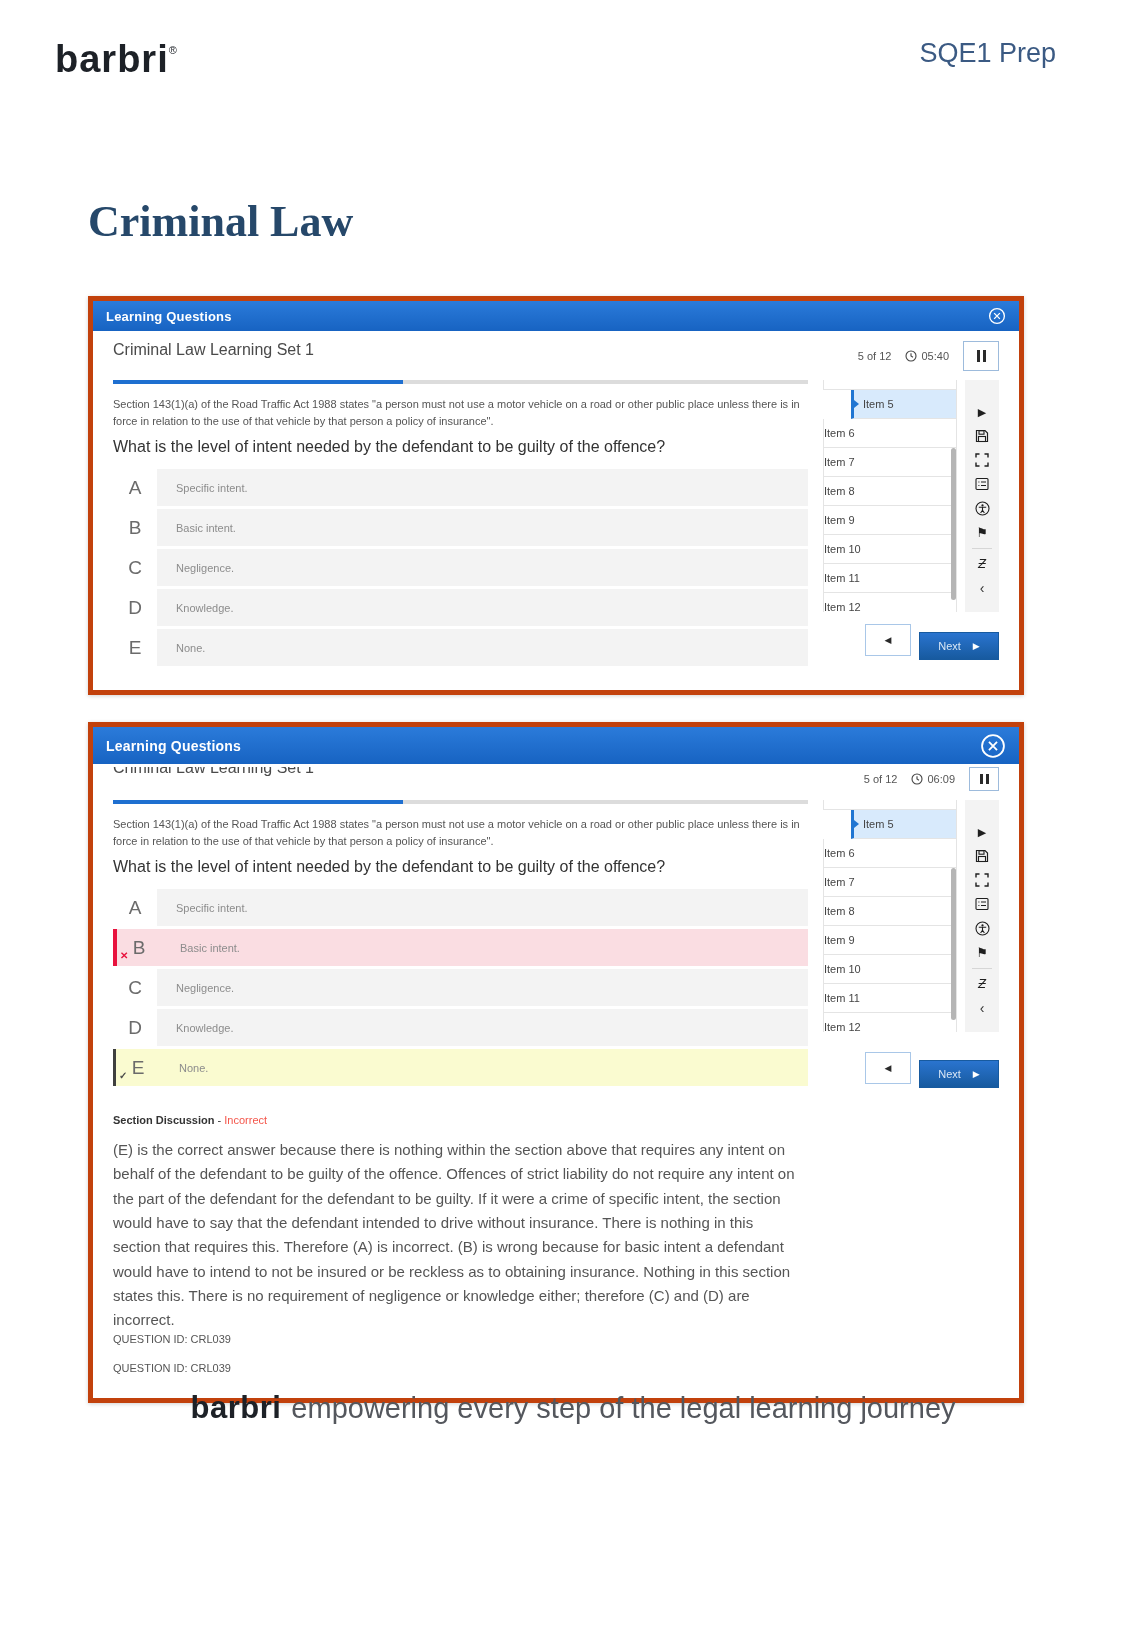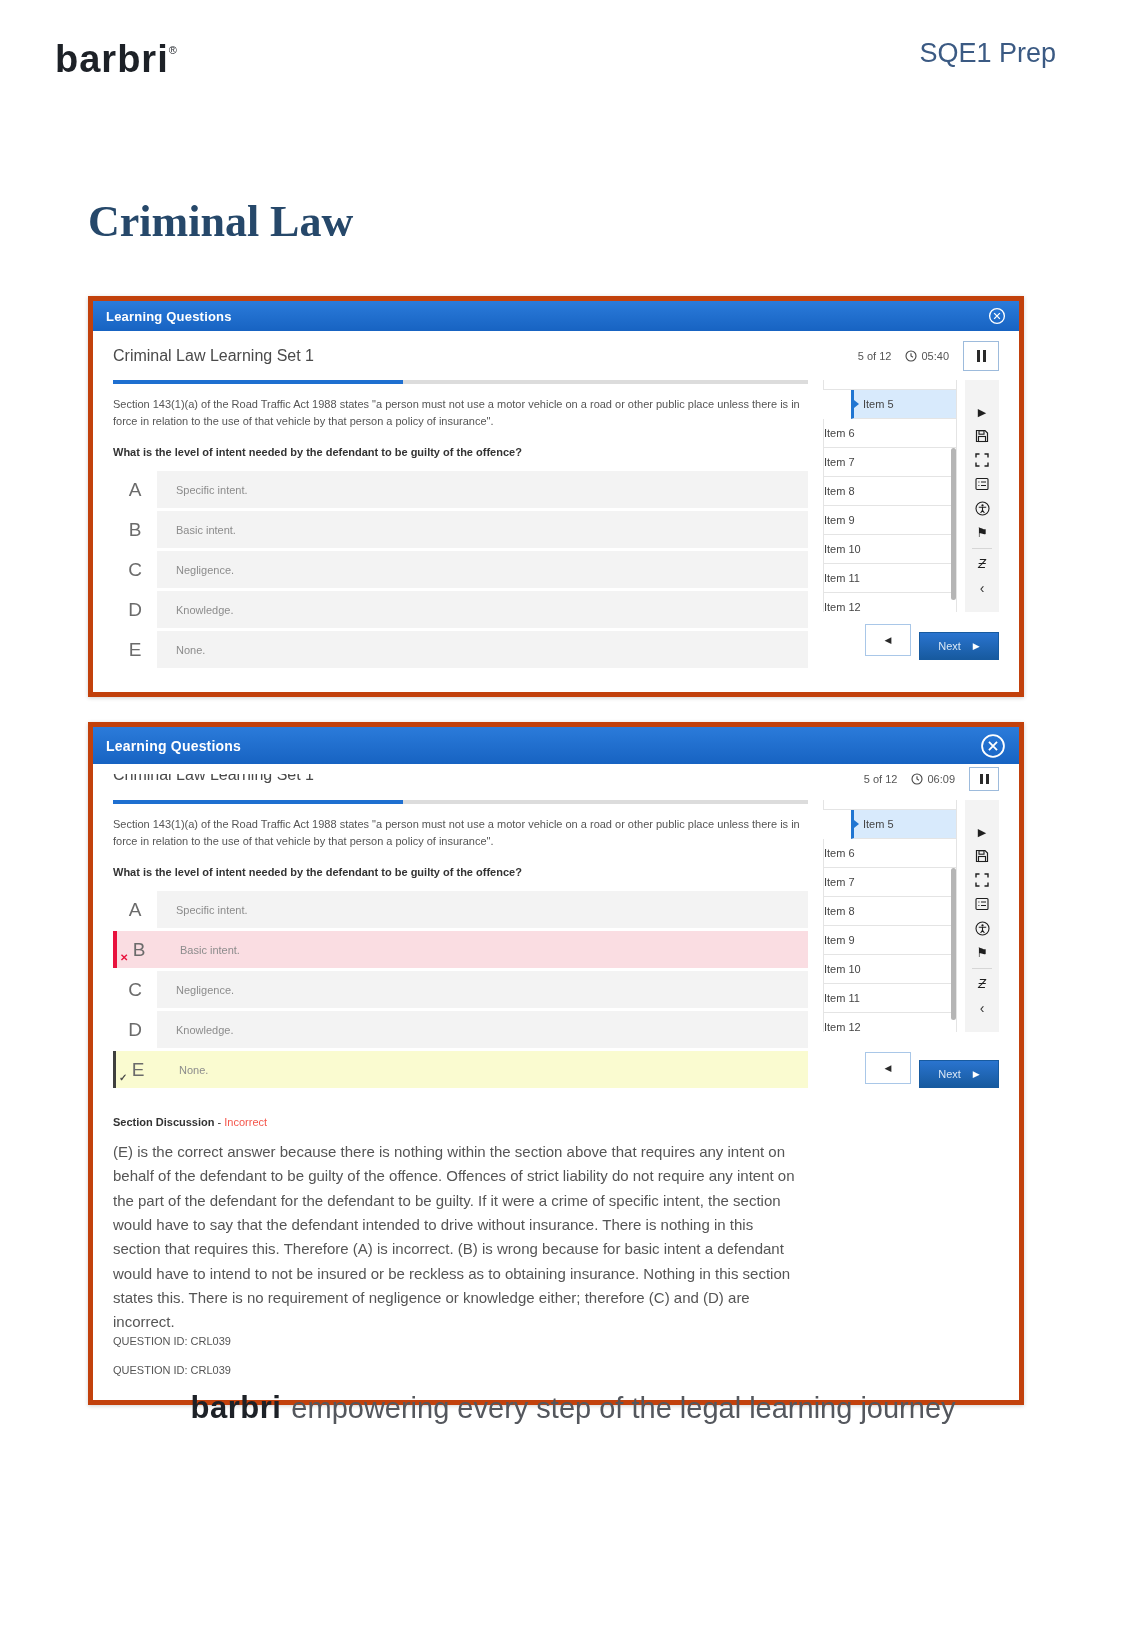--- a/index.html
+++ b/index.html
@@ -30,40 +30,40 @@
            color:#fff; display:flex; justify-content:space-between; align-items:center;
            padding:0 13px; }
   .panel-1 .phead { height:30px; font-size:13px; }
   .panel-2 .phead { height:37px; font-size:14px; }
   .phead .ptitle { font-weight:600; letter-spacing:.2px; }
   .close-btn { display:flex; align-items:center; cursor:pointer; }
 
   .pbody { padding:10px 20px 24px; }
   .panel-2 .pbody { padding-top:3px; }
 
-  .trow { display:flex; justify-content:space-between; align-items:center; }
+  .trow { display:flex; justify-content:space-between; }
   .set-title { font-size:16px; color:#4a4a4a; }
   .clipped-title { height:11px; overflow:hidden; }
   .clipped-title .set-title { display:block; margin-top:-8px; }
   .meta { display:flex; align-items:center; gap:14px; font-size:11px; color:#555; }
   .meta .mtimer { display:flex; align-items:center; gap:4px; }
   .pause-btn { width:36px; height:30px; border:1px solid #9dbbdc; background:#fff;
                display:flex; align-items:center; justify-content:center; gap:3px; }
   .panel-2 .pause-btn { width:30px; height:24px; }
   .pause-btn i { display:block; width:3px; height:12px; background:#2a2a2a; }
   .panel-2 .pause-btn i { height:10px; }
 
   .crow { display:flex; gap:15px; margin-top:9px; align-items:flex-start; }
   .qcol { flex:1; }
 
   .progress { height:4px; background:#dcdcdc; }
   .progress .fill { height:100%; background:#1e6fd0; }
 
   .intro { margin-top:12px; font-size:11px; color:#555; line-height:1.55; }
-  .qbold { margin-top:16px; font-size:11px; font-weight:700; color:#333; }
+  .qbold { margin-top:8px; font-size:16px; font-weight:400; color:#333; }
 
   .opts { margin-top:13px; display:flex; flex-direction:column; gap:3px; }
   .opt { display:flex; height:37px; background:#f3f3f3; position:relative; }
   .opt .letter { width:44px; background:#fff; display:flex; align-items:center;
                  justify-content:center; font-size:19px; color:#6b6b6b; flex:none; }
   .opt .otext { flex:1; display:flex; align-items:center; padding-left:19px;
                 font-size:11px; color:#8c8c8c; }
   .opt.incorrect { background:#fadde2; border-left:4px solid #e8123d; }
   .opt.incorrect .letter, .opt.correct .letter { background:transparent; }
   .opt.correct { background:#fafbd0; border-left:3px solid #3f3f3f; }

